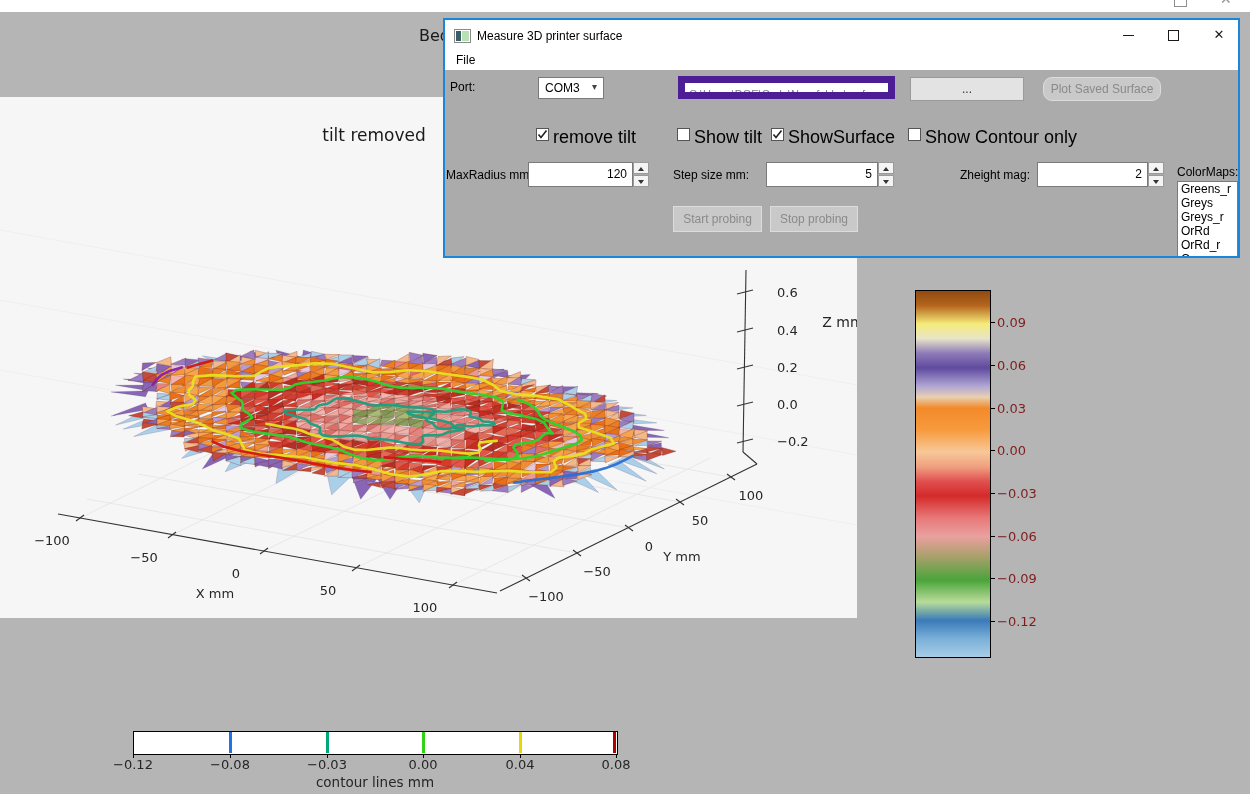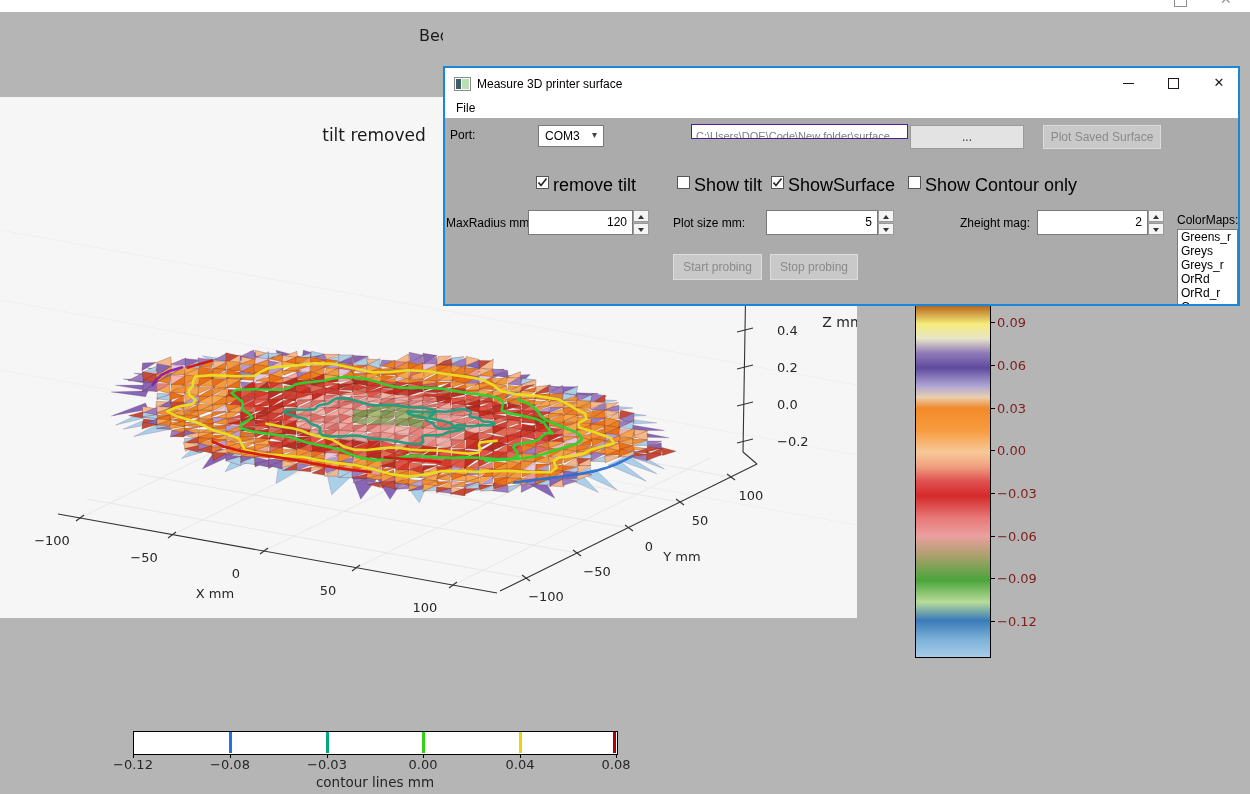--- a/index.html
+++ b/index.html
@@ -20,42 +20,42 @@
   .vbar-tick{width:5px;height:1px;background:#000;left:990px;}
   .vbar-lab{left:997px;font-size:13px;color:#7f1d1d;transform:translateY(-50%);}
   
   .hbar{left:133px;top:731px;width:483px;height:22px;background:#fff;border:1px solid #000;}
   .hbar-line{top:732px;width:3px;height:21px;}
   .hbar-tick{top:754px;width:1px;height:4px;background:#000;}
   .hbar-lab{top:757px;font-size:13px;color:#262626;transform:translateX(-50%);}
   .hbar-title{left:375px;top:774px;transform:translateX(-50%);font-size:13.5px;color:#262626;}
   
   .dialog{left:443px;top:18px;width:797px;height:240px;border:2px solid #1a86d8;background:#ababab;
-          font-family:"Liberation Sans",sans-serif;box-sizing:border-box;margin-top:48px;}
+          font-family:"Liberation Sans",sans-serif;box-sizing:border-box;}
   .dlg-titlebar{left:0;top:0;width:793px;height:30px;background:#ffffff;}
   .dlg-icon{left:9px;top:9px;width:15px;height:12px;border:1px solid #8a8a8a;background:#fff;}
   .dlg-icon .i-l{left:1px;top:1px;width:5px;height:10px;background:#3a5f66;position:absolute;}
   .dlg-icon .i-r{left:7px;top:1px;width:7px;height:10px;background:#b9e0b4;position:absolute;}
   .dlg-title{left:32px;top:9px;font-size:12px;color:#000;}
   .dlg-btn{top:0;width:44px;height:30px;text-align:center;line-height:30px;font-size:13px;color:#1a1a1a;}
   .glyph-min{display:inline-block;width:11px;height:1px;background:#1a1a1a;vertical-align:middle;}
   .glyph-max{display:inline-block;width:9px;height:9px;border:1px solid #1a1a1a;vertical-align:middle;}
   .dlg-menubar{left:0;top:30px;width:793px;height:20px;background:#ffffff;}
   .menu-item{left:9px;top:3px;font-size:12px;color:#000;padding:0 2px;}
   .dlg-body{left:0;top:50px;width:793px;height:186px;background:#ababab;overflow:hidden;}
   .lbl{font-size:12px;color:#000;white-space:nowrap;}
   .combo{left:93px;top:7px;width:66px;height:22px;background:#fff;border:1px solid #7a7a7a;box-sizing:border-box;}
   .combo-txt{left:6px;top:3px;font-size:12px;color:#000;}
   .combo-arrow{right:6px;top:3px;font-size:10px;color:#444;position:absolute;}
-  .pathbox{left:246px;top:6px;width:217px;height:15px;background:#fff;border:1px solid #4c1d95;box-sizing:border-box;
+  .pathbox{left:233px;top:6px;width:217px;height:23px;background:#fff;border:7px solid #4c1d95;box-sizing:border-box;
            font-size:11px;color:#7e7e7e;line-height:23px;padding-left:4px;overflow:hidden;white-space:nowrap;}
   .btn{box-sizing:border-box;text-align:center;font-size:12px;}
   .btn-browse{left:465px;top:7px;width:114px;height:24px;background:#e3e3e3;border:1px solid #9a9a9a;color:#333;line-height:22px;}
   .btn-disabled{background:#c9c9c9;border:1px solid #dcdcdc;color:#8a8a8a;}
-  .btn-plotsaved{left:598px;top:7px;width:118px;height:24px;line-height:22px;}
+  .btn-plotsaved{left:598px;top:7px;width:118px;height:24px;line-height:22px;border-radius:9px;}
   .checkbox{width:13px;height:13px;background:#fff;border:1px solid #555;box-sizing:border-box;position:absolute;}
   .checkbox svg{position:absolute;left:0;top:0;}
   .cb-label{position:absolute;font-size:18px;color:#000;white-space:nowrap;}
   .spinbox{background:#fff;border:1px solid #7a7a7a;box-sizing:border-box;font-size:12px;color:#000;
            text-align:right;padding-right:5px;line-height:23px;position:absolute;height:25px;}
   .spinner{position:absolute;width:17px;height:25px;}
   .spin-half{position:absolute;left:0;width:16px;height:12px;background:#f4f4f4;border:1px solid #9a9a9a;box-sizing:border-box;}
   .tri-up{position:absolute;left:4px;top:4px;width:0;height:0;border-left:3px solid transparent;border-right:3px solid transparent;border-bottom:4px solid #333;}
   .tri-dn{position:absolute;left:4px;top:4px;width:0;height:0;border-left:3px solid transparent;border-right:3px solid transparent;border-top:4px solid #333;}
   .listbox{left:732px;top:111px;width:61px;height:76px;background:#fff;border:1px solid #7a7a7a;box-sizing:border-box;overflow:hidden;}
@@ -1337,21 +1337,21 @@
           <div class="abs lbl" style="left: 1px; top: 98px;">MaxRadius mm:</div>
           <div class="spinbox" style="left: 83px; top: 92px; width: 105px;">120</div>
           <div class="spinner" style="left: 188px; top: 92px;">
             <div class="spin-half" style="top:0">
               <div class="tri-up"></div>
             </div>
             <div class="spin-half" style="top:13px">
               <div class="tri-dn"></div>
             </div>
           </div>
-          <div class="abs lbl" style="left: 228px; top: 98px;">Plot size mm:</div>
+          <div class="abs lbl" style="left: 228px; top: 98px;">Step size mm:</div>
           <div class="spinbox" style="left: 321px; top: 92px; width: 112px;">5</div>
           <div class="spinner" style="left: 433px; top: 92px;">
             <div class="spin-half" style="top:0">
               <div class="tri-up"></div>
             </div>
             <div class="spin-half" style="top:13px">
               <div class="tri-dn"></div>
             </div>
           </div>
           <div class="abs lbl" style="left: 515px; top: 98px;">Zheight mag:</div>

